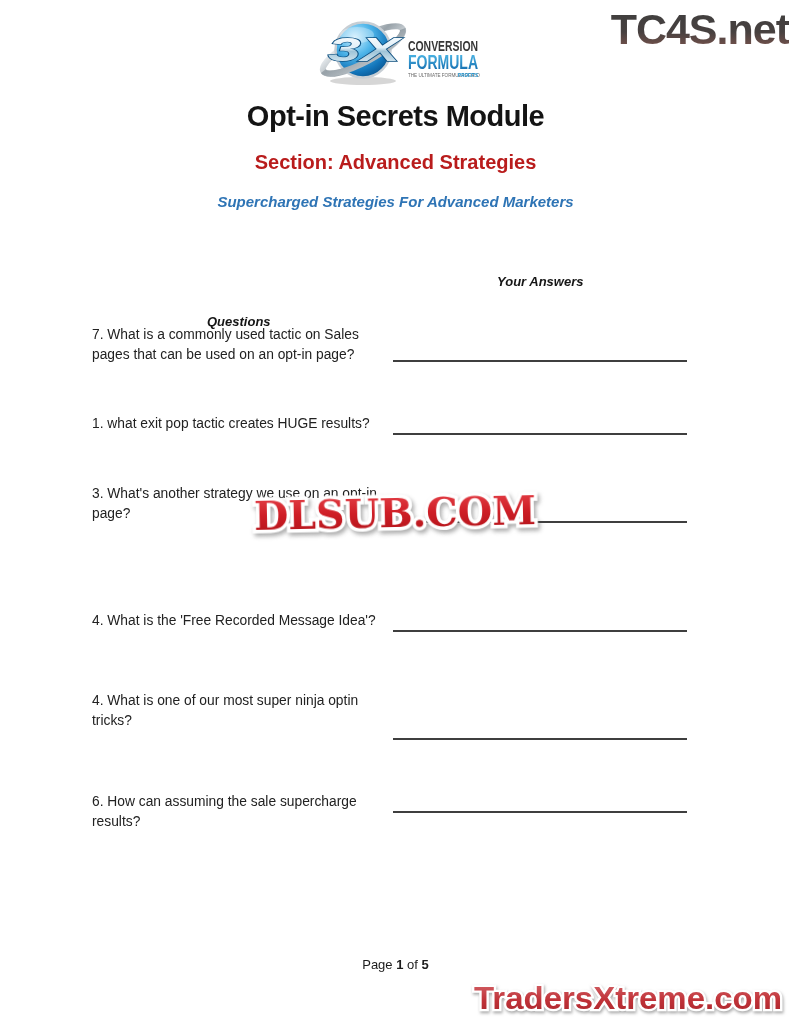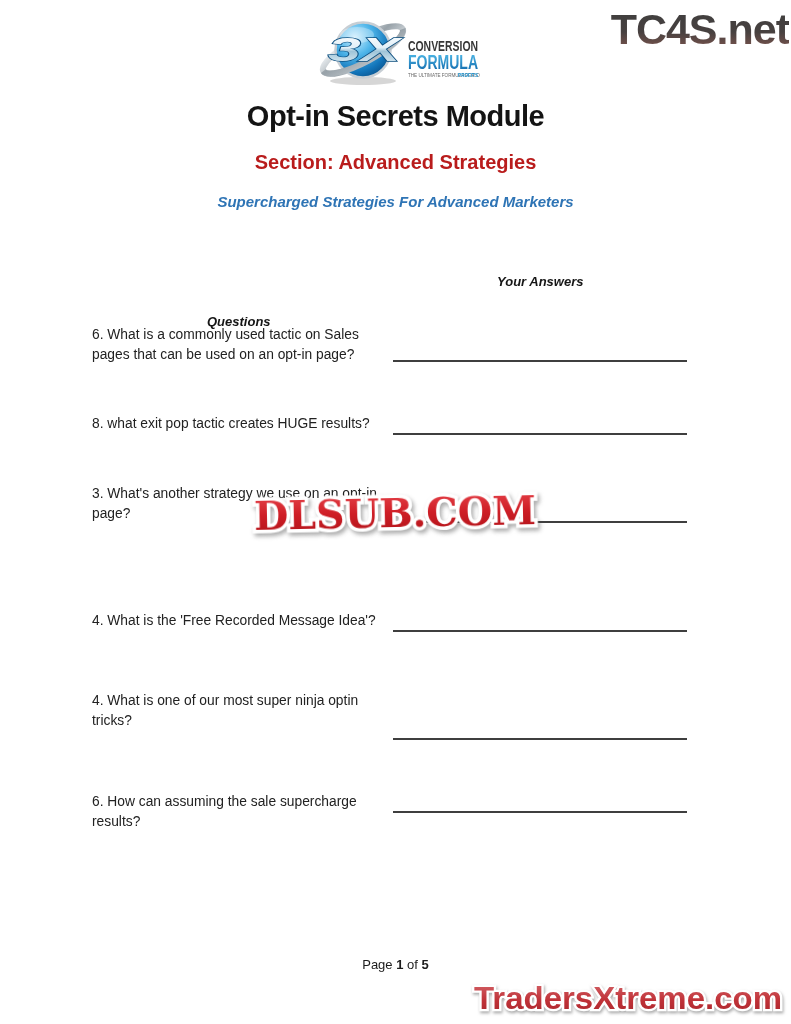--- a/index.html
+++ b/index.html
@@ -87,24 +87,24 @@
 
   <div class="abs tc4s">TC4S.net</div>
 
   <div class="abs center title">Opt-in Secrets Module</div>
   <div class="abs center section-title">Section: Advanced Strategies</div>
   <div class="abs center subtitle">Supercharged Strategies For Advanced Marketers</div>
 
   <div class="abs colhead colhead-q">Questions</div>
   <div class="abs colhead colhead-a">Your Answers</div>
 
-  <div class="abs question" style="top:325px">6. What is a commonly used tactic on Sales pages that can be used on an opt-in page?</div>
+  <div class="abs question" style="top:325px">7. What is a commonly used tactic on Sales pages that can be used on an opt-in page?</div>
   <div class="abs answer-line" style="top:360px"></div>
 
-  <div class="abs question" style="top:414px">8. what exit pop tactic creates HUGE results?</div>
+  <div class="abs question" style="top:414px">1. what exit pop tactic creates HUGE results?</div>
   <div class="abs answer-line" style="top:433px"></div>
 
   <div class="abs question" style="top:484px">3. What's another strategy we use on an opt-in page?</div>
   <div class="abs answer-line" style="top:521px"></div>
 
   <div class="abs question" style="top:611px">4. What is the 'Free Recorded Message Idea'?</div>
   <div class="abs answer-line" style="top:630px"></div>
 
   <div class="abs question" style="top:691px">4. What is one of our most super ninja optin tricks?</div>
   <div class="abs answer-line" style="top:738px"></div>

